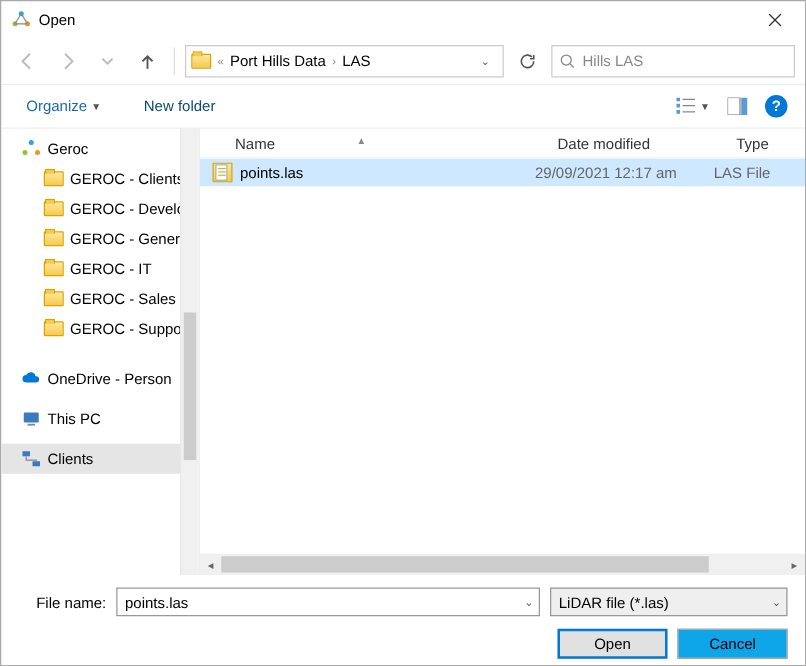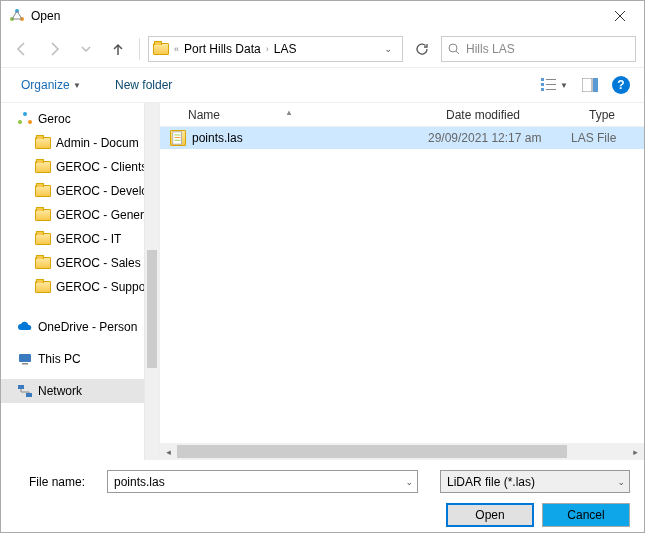--- a/index.html
+++ b/index.html
@@ -57,21 +57,21 @@
 .file-row .cell.date { width: 143px; color: #666; }
 .file-row .cell.type { flex: 1; color: #666; }
 .file-row .ficon { width: 16px; height: 16px; margin-right: 6px; }
 
 .hscroll { height: 17px; background: #f0f0f0; display: flex; align-items: center; }
 .hscroll .arrow { width: 17px; height: 17px; display: flex; align-items: center; justify-content: center; color: #666; font-size: 9px; }
 .hscroll .track { flex: 1; height: 17px; position: relative; }
 .hscroll .thumb { position: absolute; top: 2px; bottom: 2px; left: 0; width: 390px; background: #ccc; }
 
 .footer { padding: 10px 14px; }
-.footer-row { display: flex; align-items: center; gap: 22px; margin-bottom: 10px; }
+.footer-row { display: flex; align-items: center; gap: 8px; margin-bottom: 10px; }
 .footer-row .lbl { font-size: 12px; width: 70px; text-align: right; }
 .fname-combo { flex: 1; height: 23px; border: 1px solid #999; display: flex; align-items: center; padding: 0 6px; font-size: 12px; position: relative; }
 .fname-combo .drop { position: absolute; right: 4px; font-size: 9px; color: #555; }
 .type-combo { width: 190px; height: 23px; border: 1px solid #999; background: #efefef; display: flex; align-items: center; padding: 0 6px; font-size: 12px; position: relative; }
 .type-combo .drop { position: absolute; right: 4px; font-size: 9px; color: #555; }
 .btnrow { display: flex; justify-content: flex-end; gap: 8px; padding-right: 0; }
 .btn { width: 88px; height: 24px; border: 1px solid #aaa; background: #0ea5e9; font-size: 12px; cursor: pointer; display: flex; align-items: center; justify-content: center; }
 .btn.primary { border: 2px solid #0078d7; background: #e1e1e1; }
 
 
@@ -178,24 +178,20 @@
           <div class="tree-item">
             <svg viewBox="0 0 16 16" width="16" height="16">
               <circle cx="8" cy="3" r="2" fill="#2aa6e0"></circle>
               <circle cx="3" cy="11" r="2" fill="#8cc63f"></circle>
               <circle cx="13" cy="11" r="2" fill="#f7941d"></circle>
             </svg>
             <span>Geroc</span>
           </div>
           <div class="tree-item indent">
             <span class="ficon" style="width:16px;height:12px;"></span>
-            <span>Admin - Docum</span>
-          </div>
-          <div class="tree-item indent">
-            <span class="ficon" style="width:16px;height:12px;"></span>
             <span>GEROC - Clients</span>
           </div>
           <div class="tree-item indent">
             <span class="ficon" style="width:16px;height:12px;"></span>
             <span>GEROC - Develo</span>
           </div>
           <div class="tree-item indent">
             <span class="ficon" style="width:16px;height:12px;"></span>
             <span>GEROC - Genera</span>
           </div>
@@ -227,21 +223,21 @@
             </svg>
             <span>This PC</span>
           </div>
           <div class="tree-spacer"></div>
           <div class="tree-item sel">
             <svg viewBox="0 0 16 16" width="16" height="16">
               <rect x="1" y="2" width="6" height="4" fill="#3a7bbf"></rect>
               <rect x="9" y="10" width="6" height="4" fill="#3a7bbf"></rect>
               <path d="M4 6v3h8v1" stroke="#888" fill="none"></path>
             </svg>
-            <span>Network</span>
+            <span>Clients</span>
           </div>
         </div>
     </div>
     <div class="side-vscroll">
         <div class="thumb"></div>
       </div>
   </div>
 
   <div class="content">
     <div class="col-header">

